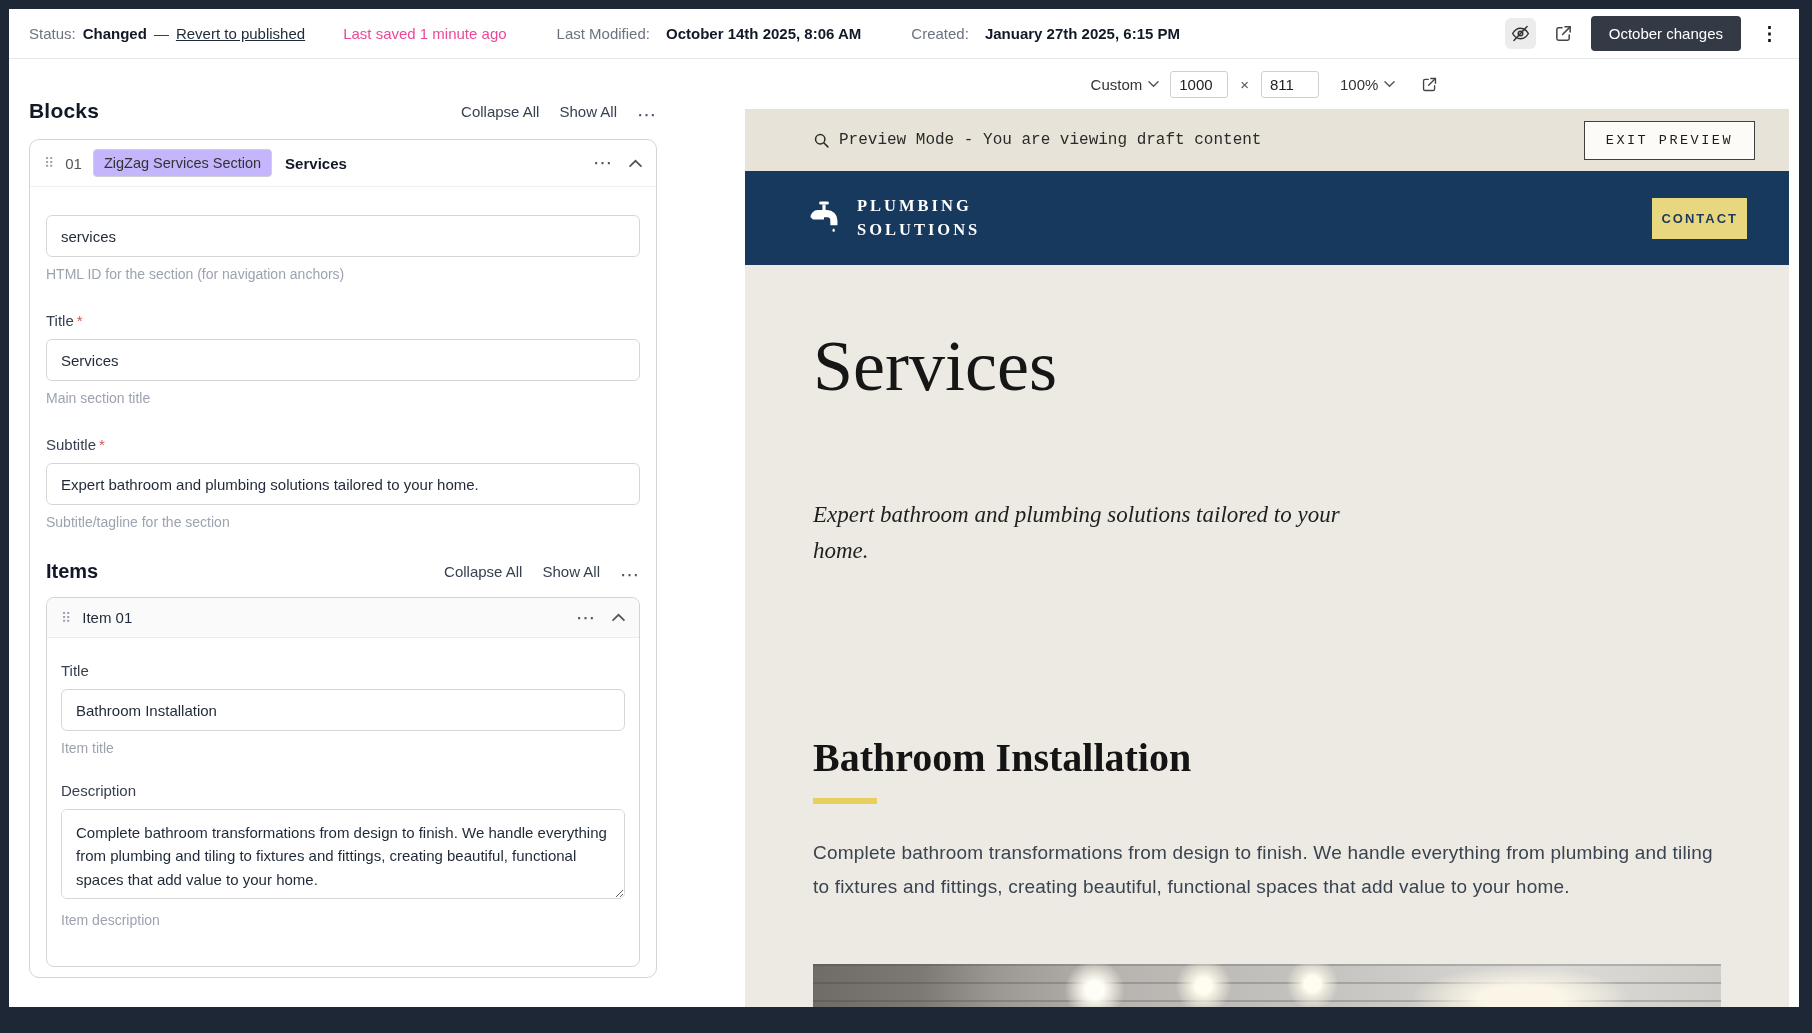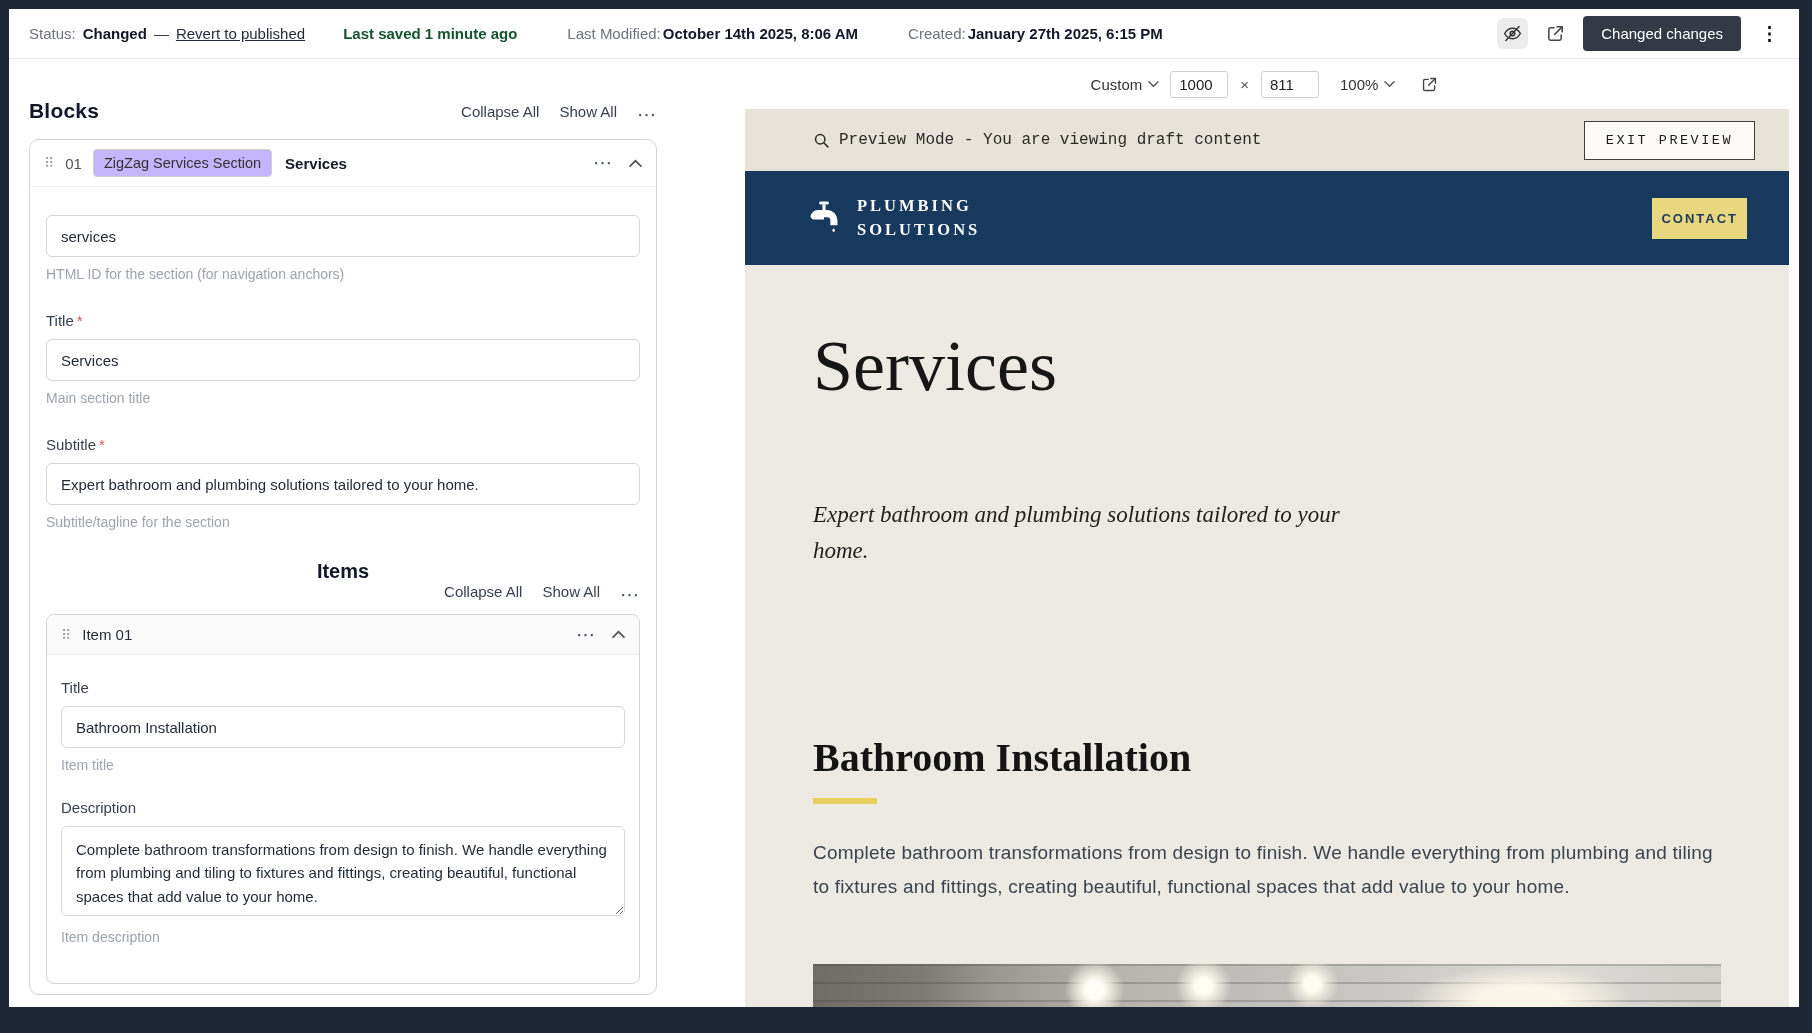--- a/index.html
+++ b/index.html
@@ -18,22 +18,22 @@
   .topbar {
     height: 50px; display: flex; align-items: center;
     padding: 0 14px 0 20px; border-bottom: 1px solid #e5e7eb;
     font-size: 15px; background: #fff;
   }
   .status-group { display: flex; align-items: center; gap: 7px; }
   .t-gray { color: #6b7280; }
   .t-bold { color: #111827; font-weight: 700; }
   .t-dash { color: #374151; }
   .revert-link { color: #1f2937; text-decoration: underline; cursor: pointer; font-weight: 500; }
-  .saved { margin-left: 38px; color: #14532d; font-weight: bold; }
-  .meta { margin-left: 50px; display: flex; gap: 2px; align-items: center; }
+  .saved { margin-left: 38px; color: #ec4899; }
+  .meta { margin-left: 50px; display: flex; gap: 16px; align-items: center; }
   .topbar-right { margin-left: auto; display: flex; align-items: center; gap: 13px; }
   .icon-btn { background: transparent; border: none; cursor: pointer; display: flex; align-items: center; justify-content: center; padding: 5px; border-radius: 6px; }
   .icon-btn.bg { background: #ececec; }
   .publish-btn {
     background: #333a45; color: #fff; border: none; border-radius: 4px;
     font-size: 15px; padding: 9px 18px; cursor: pointer; font-family: inherit;
   }
   .kebab { font-size: 19px; color: #111; font-weight: 700; padding: 4px 6px; }
 
   
@@ -60,21 +60,21 @@
   .block-body { padding: 28px 16px 10px 16px; }
   .field { margin-bottom: 30px; }
   .f-label { display: block; font-size: 15px; color: #374151; margin-bottom: 10px; }
   .req { color: #d9534f; margin-left: 3px; }
   .f-input {
     width: 100%; height: 42px; border: 1px solid #d6d6d6; border-radius: 6px;
     padding: 0 14px; font-size: 15px; color: #1f2937; font-family: inherit; background: #fff;
   }
   .f-help { font-size: 14px; color: #9ca3af; margin-top: 9px; }
 
-  .items-header { display: flex; align-items: center; margin-top: 12px; flex-direction: column; }
+  .items-header { display: flex; align-items: center; margin-top: 12px; }
   .items-header h3 { font-size: 20px; font-weight: 600; color: #111827; }
 
   .item-card { margin-top: 14px; border: 1px solid #d4d4d4; border-radius: 8px; background: #fff; }
   .item-head { display: flex; align-items: center; gap: 11px; padding: 9px 14px; min-height: 40px; background: #fafafa; border-bottom: 1px solid #ececec; border-radius: 8px 8px 0 0; }
   .item-title { font-size: 15px; color: #1f2937; }
   .item-body { padding: 24px 14px 12px 14px; }
   .item-body .field { margin-bottom: 26px; }
   .f-textarea {
     width: 100%; height: 90px; border: 1px solid #d6d6d6; border-radius: 6px;
     padding: 11px 14px; font-size: 15px; line-height: 1.55; color: #1f2937;
@@ -155,21 +155,21 @@
     </button>
     <button class="icon-btn">
       <span>
         <svg width="19" height="19" viewBox="0 0 20 20" fill="none" stroke="#444" stroke-width="1.6" stroke-linecap="round" stroke-linejoin="round">
           <path d="M8.5 4H4.8A1.8 1.8 0 0 0 3 5.8v9.4A1.8 1.8 0 0 0 4.8 17h9.4a1.8 1.8 0 0 0 1.8-1.8V11.5"></path>
             <path d="M11.5 3H17v5.5"></path>
             <path d="M17 3l-8 8"></path>
         </svg>
       </span>
     </button>
-    <button class="publish-btn">Changed changes</button>
+    <button class="publish-btn">October changes</button>
     <button class="icon-btn kebab">
       <span>⋮</span>
     </button>
   </div>
 </header>
 
 <div class="main">
 
   <section class="editor-pane">
     <div class="panel-header">

